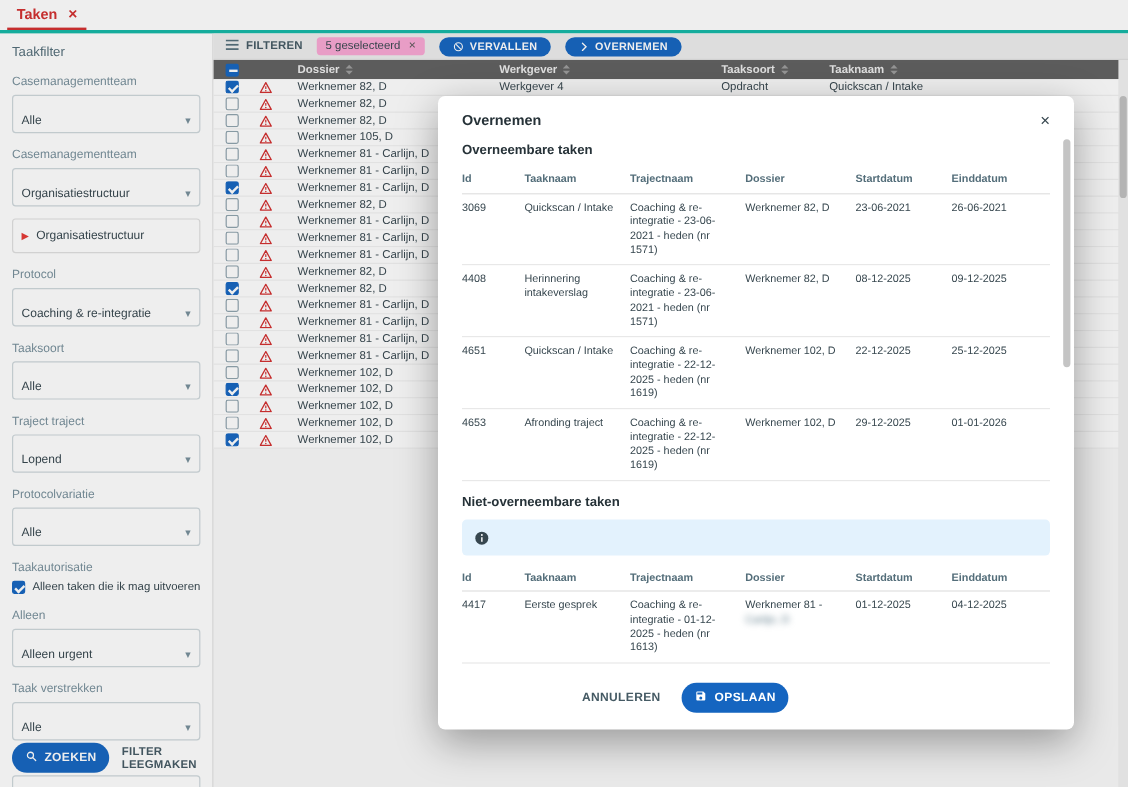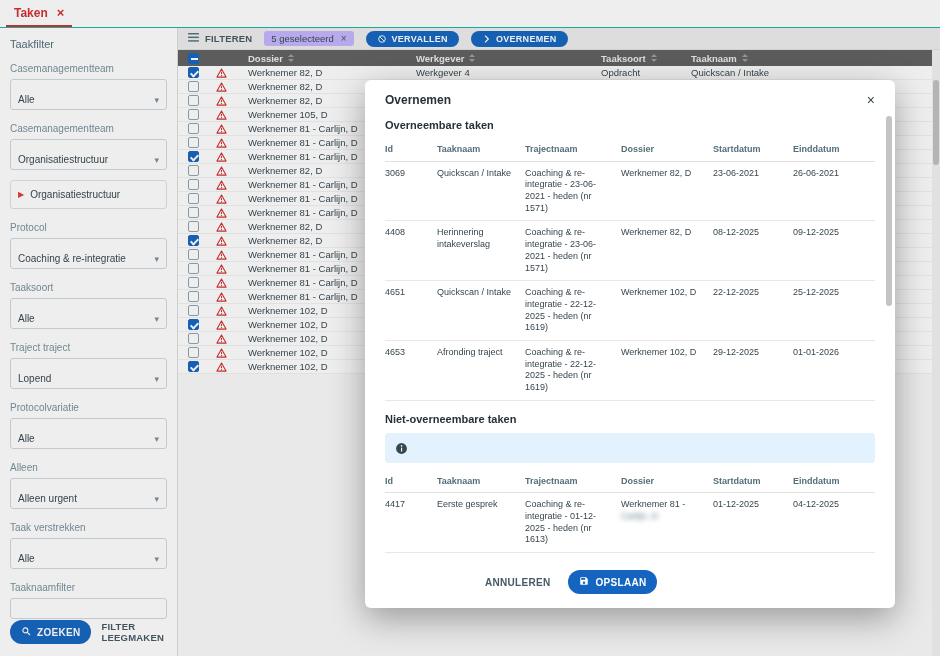--- a/index.html
+++ b/index.html
@@ -1,54 +1,54 @@
 <!DOCTYPE html>
 <html><head>
 <meta charset="utf-8">
 <style>
   * { margin:0; padding:0; box-sizing:border-box; }
   html,body { width:940px; height:656px; }
   body { font-family:"Liberation Sans", sans-serif; background:#fff; color:#37474f; overflow:hidden; }
   .screen { position:relative; width:940px; height:656px; background:#fafafa; overflow:hidden; }
 
   
-  .topbar { height:28px; background:#fff; border-bottom:1px solid #14b8a6; display:flex; align-items:stretch; padding:0 6px;text-align:center; }
+  .topbar { height:28px; background:#fff; border-bottom:3px solid #14b8a6; display:flex; align-items:stretch; padding:0 6px;text-align:center; }
   .tab { display:flex; align-items:center; gap:9px; padding:0 8px; color:#d32f2f; font-weight:bold; font-size:12px; border-bottom:2px solid #d32f2f; cursor:pointer; }
   .tab-close { font-size:13px; line-height:1; cursor:pointer; }
 
   
   .content { display:flex; height:628px; }
 
   
   .sidebar { width:178px; min-width:178px; background:#fff; border-right:1px solid #ddd; padding:8px 10px; position:relative; }
   .sidebar-title { font-size:11px; font-weight:normal; color:#546e7a; margin-top:2px; }
   .fgroup { margin-top:13px; }
   .flabel { font-size:10px; color:#78909c; margin-bottom:5px; }
-  .fselect { height:31px; border:1px solid #cfd8dc; border-radius:3px; background:#fff; display:flex; align-items:flex-end; justify-content:space-between; padding:4px 7px; font-size:10px; color:#37474f; cursor:pointer; }
+  .fselect { height:18px; border:1px solid #cfd8dc; border-radius:3px; background:#fff; display:flex; align-items:flex-start; justify-content:space-between; padding:15px 7px; font-size:10px; color:#37474f; cursor:pointer; }
   .caret { color:#78909c; font-size:9px; }
   .finput { height:21px; border:1px solid #cfd8dc; border-radius:3px; background:#fff; width:100%; padding:0 7px; font-size:10px; color:#37474f; font-family:"Liberation Sans", sans-serif; }
   .treebox { margin-top:10px; border:1px solid #e0e0e0; border-radius:3px; padding:8px 7px; display:flex; align-items:center; gap:6px; font-size:10px; color:#37474f; cursor:pointer; }
   .tree-arrow { color:#e53935; font-size:8px; }
   .checkrow { display:flex; align-items:center; gap:6px; font-size:9.5px; color:#37474f; margin-top:3px; }
   .sidebar-actions { position:absolute; left:10px; bottom:12px; display:flex; align-items:center; gap:10px; }
   .btn-pill { display:inline-flex; align-items:center; gap:6px; background:#1565c0; color:#fff; border:none; font-size:10px; font-weight:bold; padding:6px 11px; border-radius:15px; cursor:pointer; font-family:"Liberation Sans", sans-serif; letter-spacing:.3px; }
   .btn-link { font-size:9.5px; font-weight:bold; color:#455a64; cursor:pointer; letter-spacing:.2px; }
 
   
   .cb { width:11px; height:11px; min-width:11px; border:1px solid #90a4ae; border-radius:2px; background:#fff; display:inline-block; position:relative; cursor:pointer; }
   .cb.checked { background:#1565c0; border-color:#1565c0; }
   .cb.checked::after { content:""; position:absolute; left:3px; top:0.5px; width:3px; height:6px; border:solid #fff; border-width:0 2px 2px 0; transform:rotate(45deg); }
   .cb.indeterminate { background:#1565c0; border-color:#1565c0; }
   .cb.indeterminate::after { content:""; position:absolute; left:2px; top:4px; width:7px; height:2px; background:#fff; }
 
   
   .main { flex:1; position:relative; background:#fafafa; }
   .toolbar { height:22px; background:#ededed; border-bottom:1px solid #e0e0e0; display:flex; align-items:center; gap:12px; padding:0 10px; }
   .tb-btn { display:inline-flex; align-items:center; gap:6px; font-size:9.5px; font-weight:bold; color:#455a64; cursor:pointer; letter-spacing:.2px; }
-  .chip { display:inline-flex; align-items:center; gap:7px; background:#c4b5fd; border-radius:3px; padding:2px 7px; font-size:9.5px; color:#37474f; cursor:pointer; }
+  .chip { display:inline-flex; align-items:center; gap:7px; background:#f9a8d4; border-radius:3px; padding:2px 7px; font-size:9.5px; color:#37474f; cursor:pointer; }
   .chip-x { font-size:10px; color:#555; cursor:pointer; }
   .pill-sm { display:inline-flex; align-items:center; gap:5px; background:#1565c0; color:#fff; border:none; font-size:9px; font-weight:bold; padding:3px 11px; border-radius:11px; cursor:pointer; font-family:"Liberation Sans", sans-serif; letter-spacing:.3px; }
   .pill-sm svg { display:block; }
 
   .thead { height:16px; background:#616161; display:flex; align-items:center; color:#eeeeee; font-size:9.5px; font-weight:bold; }
   .trow { height:14px; background:#fff; border-bottom:1px solid #f1f1f1; display:flex; align-items:center; font-size:9.5px; color:#37474f; cursor:pointer; }
   .cell { display:flex; align-items:center; overflow:hidden; white-space:nowrap; }
   .c-check { width:30px; justify-content:center; }
   .c-warn { width:26px; justify-content:center; }
   .c-dossier { width:182px; padding-left:14px; }
@@ -154,20 +154,27 @@
       </div>
 
       <div class="fgroup">
         <div class="flabel">Protocolvariatie</div>
         <div class="fselect">
           <span>Alle</span>
           <span class="caret">▾</span>
         </div>
       </div>
 
+      <div class="fgroup">
+        <div class="flabel">Taakautorisatie</div>
+        <div class="checkrow">
+          <span class="cb checked"></span>
+          <span>Alleen taken die ik mag uitvoeren</span>
+        </div>
+      </div>
 
       <div class="fgroup">
         <div class="flabel">Alleen</div>
         <div class="fselect">
           <span>Alleen urgent</span>
           <span class="caret">▾</span>
         </div>
       </div>
 
       <div class="fgroup">

